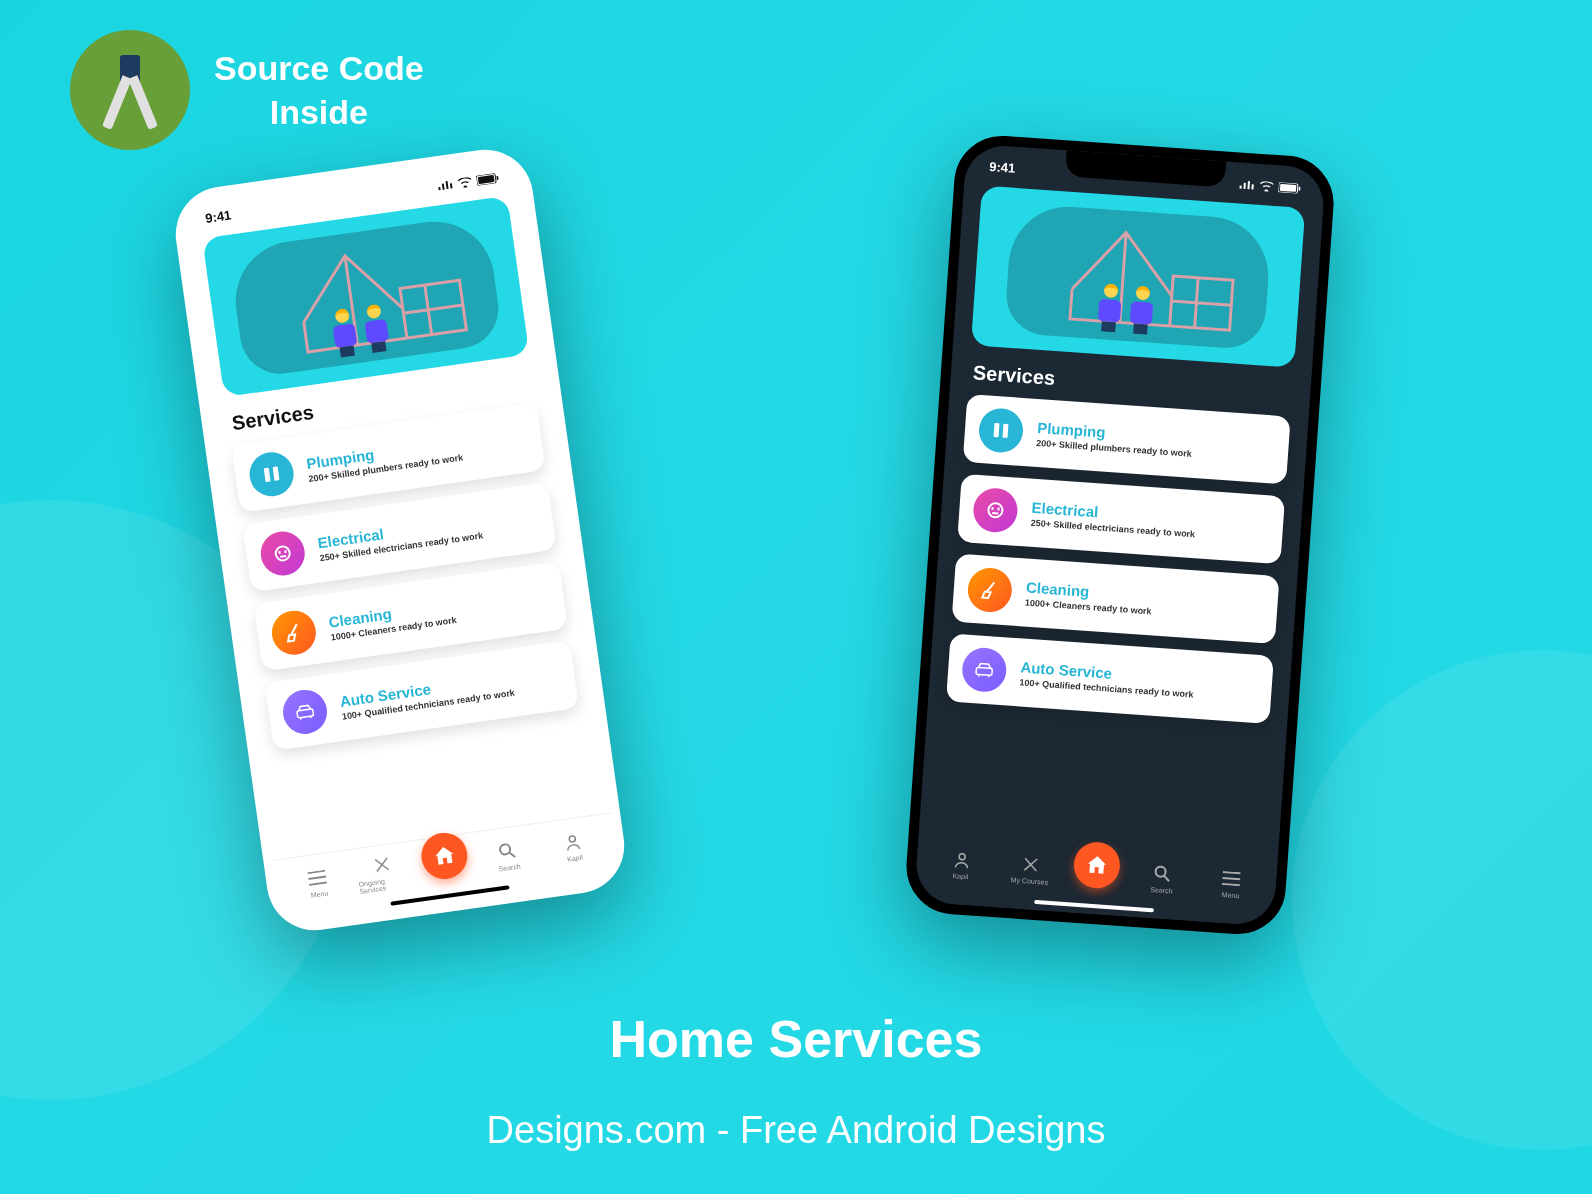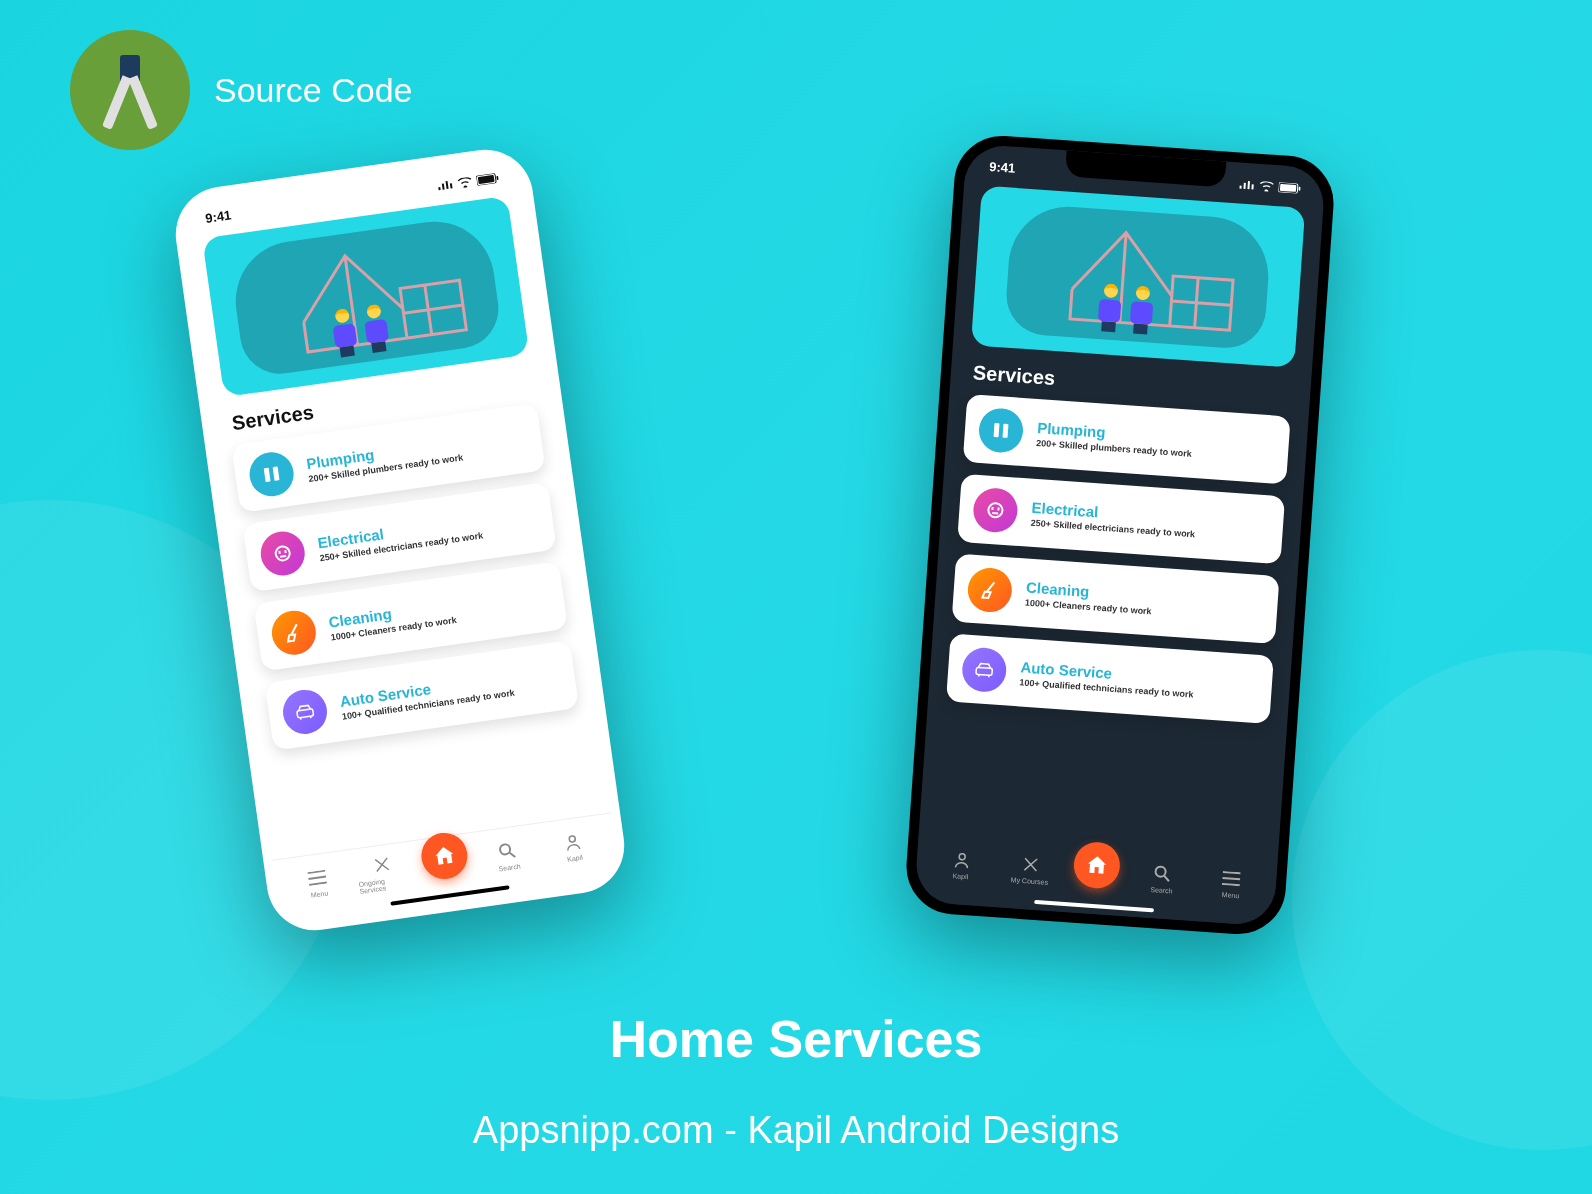--- a/index.html
+++ b/index.html
@@ -39,21 +39,21 @@
   background: #e0e0e0; top: 25px; border-radius: 0 0 3px 3px;
 }
 .leg-l { left: 22px; transform: rotate(22deg); }
 .leg-r { right: 22px; transform: rotate(-22deg); }
 .compass-top {
   position: absolute; top: 5px; left: 30px;
   width: 20px; height: 28px; background: #1e3a5f;
   border-radius: 3px 3px 0 0;
 }
 .header-text {
-  color: #fff; font-weight: 400; font-size: 34px;
+  color: #fff; font-weight: 700; font-size: 34px;
   text-align: center; line-height: 1.3;
 }
 
 
 .phone {
   position: absolute;
   width: 360px; height: 750px;
   border-radius: 48px;
   box-shadow: 0 30px 80px rgba(0,0,0,0.35);
 }
@@ -195,20 +195,21 @@
 <div class="header-badge">
   <div class="logo-circle">
     <div class="logo-compass">
       <div class="compass-top"></div>
       <div class="compass-leg leg-l"></div>
       <div class="compass-leg leg-r"></div>
     </div>
   </div>
   <div class="header-text">
     <div>Source Code</div>
+    <div>Inside</div>
   </div>
 </div>
 
 <div class="phone phone-light">
   <div class="screen">
     <div class="notch"></div>
     <div class="status-bar">
       <span>9:41</span>
       <span class="status-icons">
         <svg width="16" height="10" viewBox="0 0 16 10">
@@ -465,13 +466,13 @@
             </svg>
           </div>
           <span>Menu</span>
         </div>
     </div>
     <div class="home-indicator"></div>
   </div>
 </div>
 
 <div class="caption-main">Home Services</div>
-<div class="caption-sub">Appsnipp.com - Kapil Android Designs</div>
+<div class="caption-sub">Designs.com - Free Android Designs</div>
 
 </body></html>

